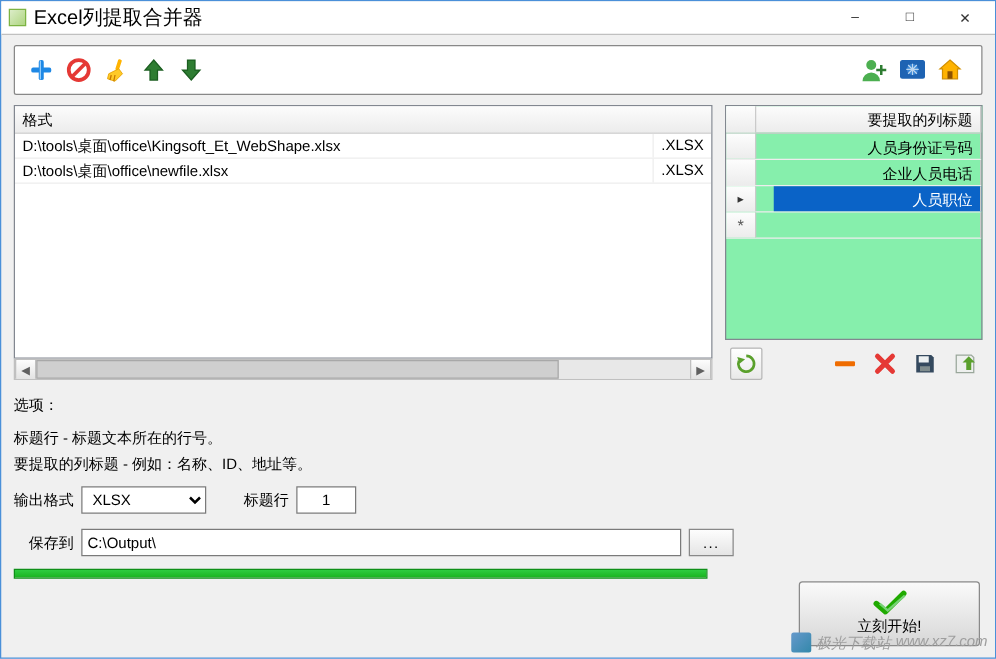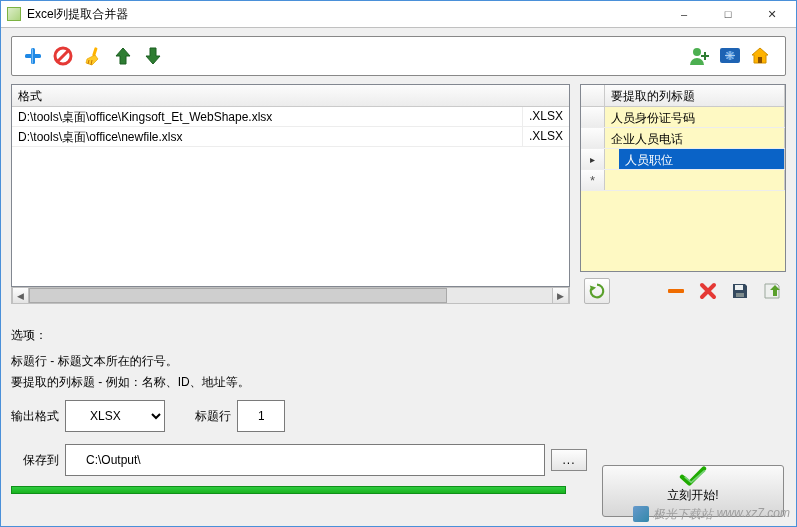--- a/index.html
+++ b/index.html
@@ -23,21 +23,21 @@
     display: flex;
     align-items: center;
     padding: 0 2px 0 6px;
   }
   .title-icon {
     width: 14px; height: 14px;
     border: 1px solid #7cb342;
     margin-right: 6px;
     background: linear-gradient(135deg, #dcedc8, #aed581);
   }
-  .title-text { flex: 1; font-size: 12px; color: #000; }
+  .title-text { flex: 1; font-size: 16px; color: #000; }
   .win-controls { display: flex; height: 100%; }
   .win-btn {
     width: 44px; height: 100%;
     display: flex; align-items: center; justify-content: center;
     font-family: "Segoe UI Symbol", sans-serif;
     font-size: 11px; color: #333;
     cursor: pointer;
   }
 
   
@@ -135,24 +135,25 @@
   }
 
   
   .rightcol {
     width: 238px;
     display: flex;
     flex-direction: column;
   }
   .colgrid {
     border: 1px solid #828790;
-    background: #fef9c3;
+    background: #86efac;
     flex: 1;
     display: flex;
     flex-direction: column;
+    text-align: right;
   }
   .colgrid .hdrrow {
     display:flex; height: 22px;
     background: linear-gradient(#fcfcfc,#ececec);
     border-bottom:1px solid #cacaca;
   }
   .colgrid .selcell {
     width: 24px;
     border-right: 1px solid #cacaca;
     display:flex;align-items:center;justify-content:center;
@@ -194,41 +195,41 @@
     display:flex;align-items:center;justify-content:center;
     border:1px solid #b7b7b7;
     border-radius:2px;
     background: linear-gradient(#fff,#e9e9e9);
     cursor:pointer;
   }
   .iconbtn.flat { border:none; background:none; width:28px; }
 
   
   .options {
-    margin-top: 21px;
+    margin-top: 10px;
     font-size: 12px;
     color: #000;
     line-height: 1.7;
   }
 
   
   .formrow {
     display: flex;
     align-items: center;
     margin-top: 8px;
     gap: 6px;
     font-size: 12px;
   }
   .formrow label { color:#000; }
   select, input[type=text] {
     font-family: inherit; font-size: 12px;
-    padding: 2px 20px;
+    padding: 2px 4px;
     border: 1px solid #7a7a7a;
     background: #fff;
-    height: 32px;
+    height: 22px;
   }
   select { width: 100px; }
   .rownum { width: 48px; text-align:center; }
 
   .saveto-row {
     margin-top: 12px;
     display:flex;
     align-items:center;
     gap: 6px;
   }
@@ -248,28 +249,29 @@
     height: 8px;
     background: linear-gradient(#2ecc40,#1ab31f);
     border:1px solid #0f8f19;
   }
 
   
   .startbtn {
     position: absolute;
     right: 12px;
     bottom: 9px;
-    width: 182px;
+    width: 145px;
     height: 52px;
     background: linear-gradient(#fafafa,#d7d7d7);
     border:1px solid #8a8a8a;
     border-radius:3px;
     display:flex;
     flex-direction:column;
     align-items:center;
+    justify-content:center;
     cursor:pointer;
     font-size:12px;
   }
   .startbtn .cm {
     width: 28px; height:20px;
     margin-bottom:1px;
   }
 
   
   .watermark {

